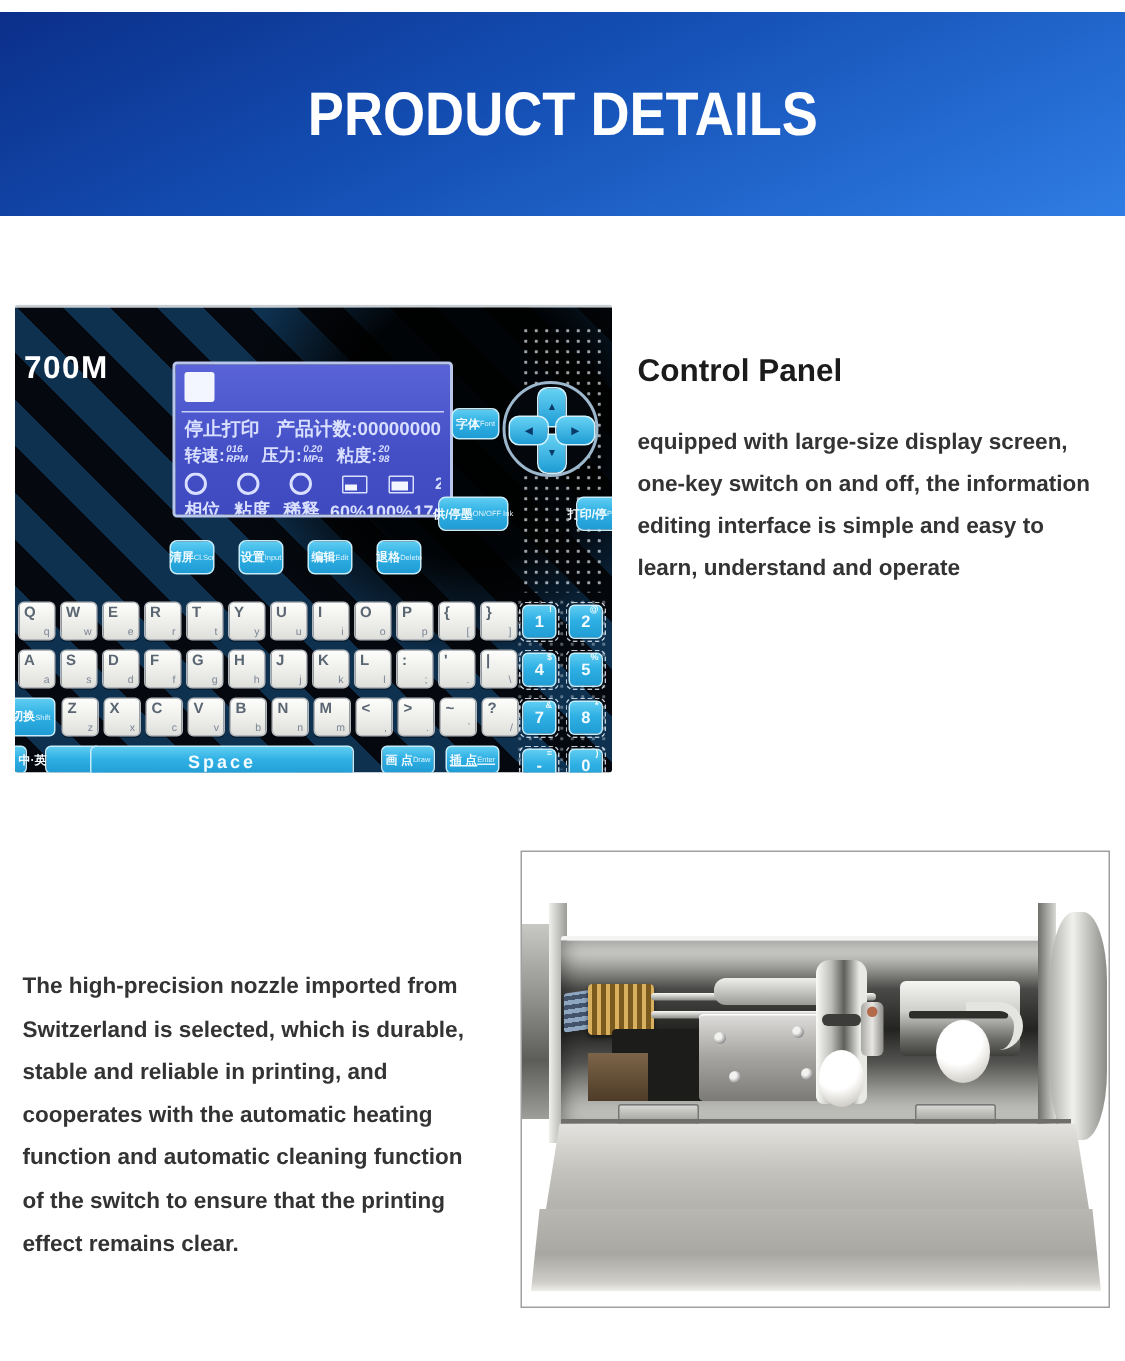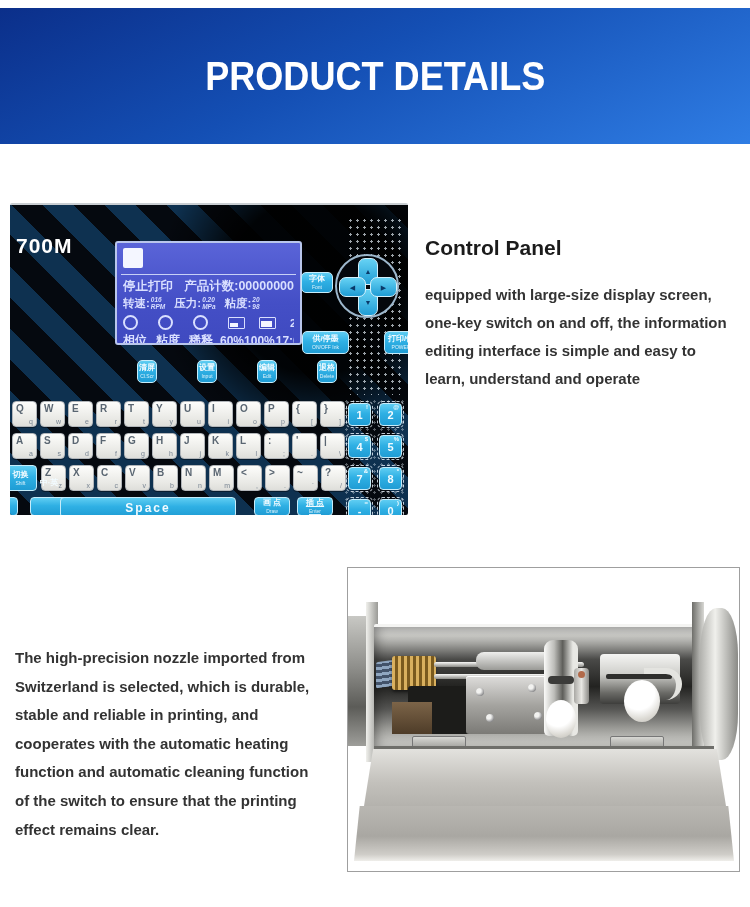--- a/index.html
+++ b/index.html
@@ -52,30 +52,30 @@
   .batt i{position:absolute;left:1px;bottom:1px;height:4px;background:#f4f6ff;}
   .b60 i{width:8px;} .b100 i{width:11px;height:6px;}
   .r3 .date{margin-left:auto;}
   .r4{margin-top:2px;font-size:12px;font-weight:bold;}
   .ind-labels{display:inline-flex;gap:9px;margin-right:7px;}
   .r4 .pct{margin-right:0px;} .r4 .time{margin-left:1px;}
 
   
   .cyan,.npk{background:linear-gradient(180deg,#5fcdf2 0%,#2fb0e4 45%,#1f9cd4 100%);
         border:1px solid #c6ecfa;border-radius:4px;color:#f2fbff;}
-  .ckey{position:absolute;display:flex;flex-direction:column;align-items:center;justify-content:center;
+  .ckey{position:absolute;display:flex;flex-direction:row;align-items:center;justify-content:center;
         line-height:1;text-align:center;box-sizing:border-box;}
   .ckey .cn{font-size:8px;font-weight:bold;white-space:nowrap;}
   .ckey .en{font-size:5px;margin-top:2px;opacity:.9;white-space:nowrap;}
 
   .fn-row{position:absolute;left:103px;top:155px;display:flex;gap:16px;}
-  .fn-row .ckey{position:relative;width:20px;height:23px;border-radius:5px;margin-left:24px;}
+  .fn-row .ckey{position:relative;width:30px;height:23px;border-radius:5px;}
 
   #font-key{left:291px;top:67px;width:32px;height:21px;border-radius:5px;}
-  #ink-key{left:292px;top:126px;width:47px;height:23px;border-radius:5px;}
+  #ink-key{left:282px;top:126px;width:47px;height:23px;border-radius:5px;}
   #power-key{left:374px;top:126px;width:34px;height:23px;border-radius:5px;}
 
   
   .dpad{position:absolute;left:325px;top:49px;width:64px;height:64px;border:2px solid #9db7cc;
         border-radius:50%;background:#04070c;box-sizing:border-box;}
   .lobe{position:absolute;display:flex;align-items:center;justify-content:center;
         background:linear-gradient(180deg,#66d2f4,#1f9cd4);border:1px solid #d2f0fc;
         border-radius:7px;color:#0a3a6a;font-size:7px;line-height:1;}
   .lobe-up{left:21px;top:2px;width:18px;height:25px;}
   .lobe-down{left:21px;top:33px;width:18px;height:25px;}

